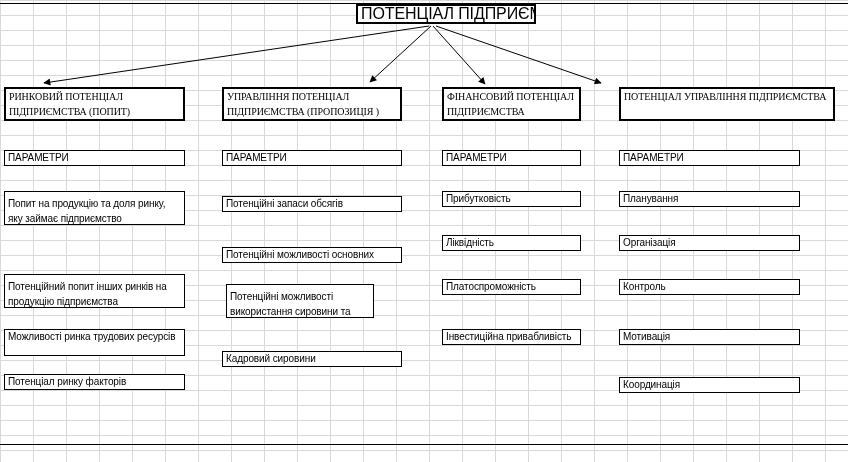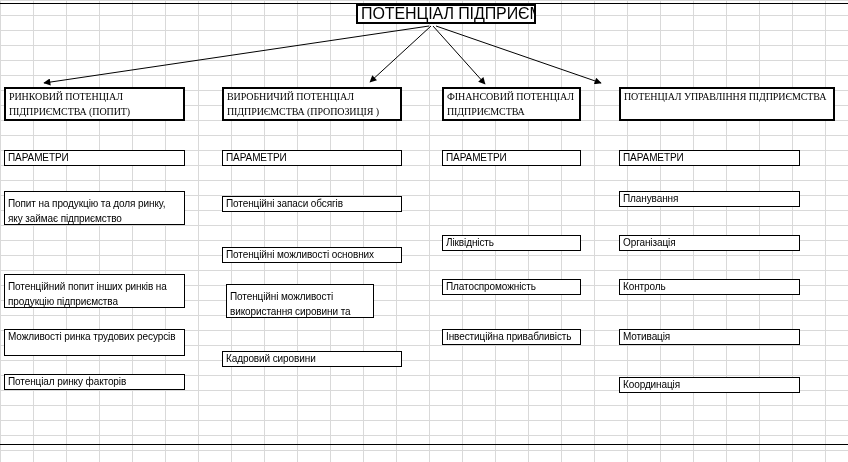--- a/index.html
+++ b/index.html
@@ -61,29 +61,30 @@
 
   <div class="bx title" style="left:356px;top:4px;width:180px;height:20px">ПОТЕНЦІАЛ ПІДПРИЄМСТВА</div>
 
   <div class="bx hdr" style="left:4px;top:87px;width:181px;height:34px">РИНКОВИЙ ПОТЕНЦІАЛ ПІДПРИЄМСТВА (ПОПИТ)</div>
   <div class="bx" style="left:4px;top:150px;width:181px;height:16px">ПАРАМЕТРИ</div>
   <div class="bx two" style="left:4px;top:191px;width:181px;height:34px">Попит на продукцію та доля ринку, яку займає підприємство</div>
   <div class="bx two" style="left:4px;top:274px;width:181px;height:34px">Потенційний попит інших ринків на продукцію підприємства</div>
   <div class="bx" style="left:4px;top:329px;width:181px;height:27px">Можливості ринка трудових ресурсів</div>
   <div class="bx" style="left:4px;top:374px;width:181px;height:16px">Потенціал ринку факторів виробництва</div>
 
-  <div class="bx hdr" style="left:222px;top:87px;width:180px;height:34px">ВИРОБНИЧИЙ ПОТЕНЦІАЛ ПІДПРИЄМСТВА (ПРОПОЗИЦІЯ )</div>
+  <div class="bx hdr" style="left:222px;top:87px;width:180px;height:34px">УПРАВЛІННЯ ПОТЕНЦІАЛ ПІДПРИЄМСТВА (ПРОПОЗИЦІЯ )</div>
   <div class="bx" style="left:222px;top:150px;width:180px;height:16px">ПАРАМЕТРИ</div>
   <div class="bx" style="left:222px;top:196px;width:180px;height:16px">Потенційні запаси обсягів виробництва</div>
   <div class="bx" style="left:222px;top:247px;width:180px;height:16px">Потенційні можливості основних засобів</div>
   <div class="bx two" style="left:226px;top:284px;width:148px;height:34px">Потенційні можливості використання сировини та матеріалів</div>
   <div class="bx" style="left:222px;top:351px;width:180px;height:16px">Кадровий сировини</div>
 
   <div class="bx hdr" style="left:442px;top:87px;width:139px;height:34px">ФІНАНСОВИЙ ПОТЕНЦІАЛ ПІДПРИЄМСТВА</div>
   <div class="bx" style="left:442px;top:150px;width:139px;height:16px">ПАРАМЕТРИ</div>
+  <div class="bx" style="left:442px;top:191px;width:139px;height:16px">Прибутковість</div>
   <div class="bx" style="left:442px;top:235px;width:139px;height:16px">Ліквідність</div>
   <div class="bx" style="left:442px;top:279px;width:139px;height:16px">Платоспроможність</div>
   <div class="bx" style="left:442px;top:329px;width:139px;height:16px">Інвестиційна привабливість</div>
 
   <div class="bx hdr" style="left:619px;top:87px;width:216px;height:34px">ПОТЕНЦІАЛ УПРАВЛІННЯ ПІДПРИЄМСТВА</div>
   <div class="bx" style="left:619px;top:150px;width:181px;height:16px">ПАРАМЕТРИ</div>
   <div class="bx" style="left:619px;top:191px;width:181px;height:16px">Планування</div>
   <div class="bx" style="left:619px;top:235px;width:181px;height:16px">Організація</div>
   <div class="bx" style="left:619px;top:279px;width:181px;height:16px">Контроль</div>
   <div class="bx" style="left:619px;top:329px;width:181px;height:16px">Мотивація</div>

